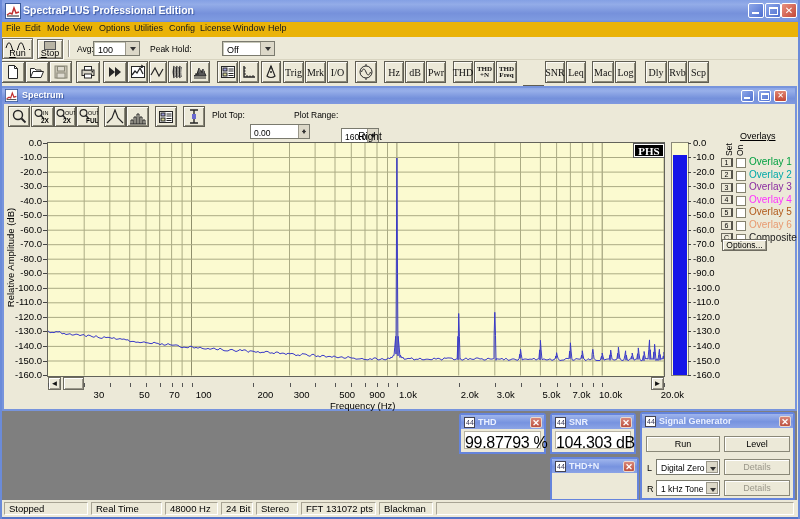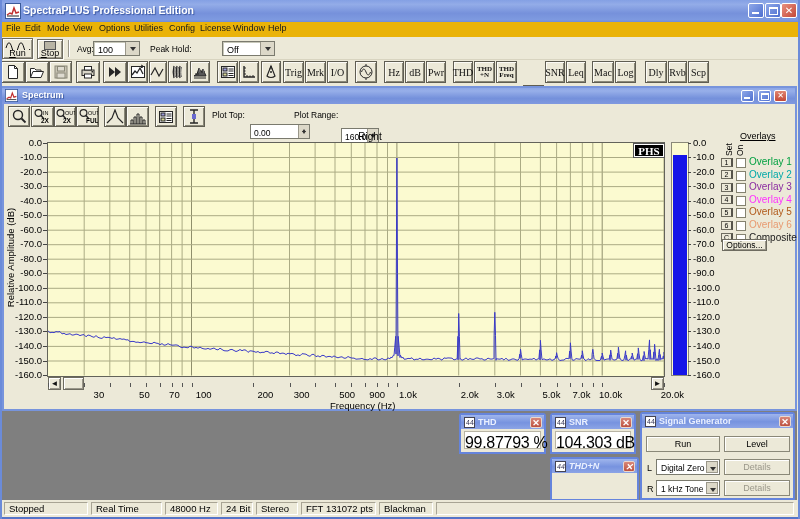--- a/index.html
+++ b/index.html
@@ -529,21 +529,21 @@
  <div class="mval">99.87793 %</div>
 </div>
 <div class="abs mini" id="snrwin" style="left:550px;top:413px;width:86px;height:41px;">
  <div class="mtitle">
       <div class="mico"></div>
       <span class="txt">SNR</span>
       <div class="mclose">✕</div>
     </div>
  <div class="mval">104.303 dB</div>
 </div>
-<div class="abs mini" id="thdnwin" style="left:550px;top:457px;width:89px;height:44px;font-style:italic;">
+<div class="abs mini" id="thdnwin" style="left:550px;top:457px;width:89px;height:44px;">
  <div class="mtitle">
       <div class="mico"></div>
       <span class="txt">THD+N</span>
       <div class="mclose">✕</div>
     </div>
  <div class="mval" style="top:19px;margin-top:36px;">0.00061 %</div>
 </div>
 <div class="abs mini" id="siggen">
  <div class="mtitle">
       <div class="mico"></div>

